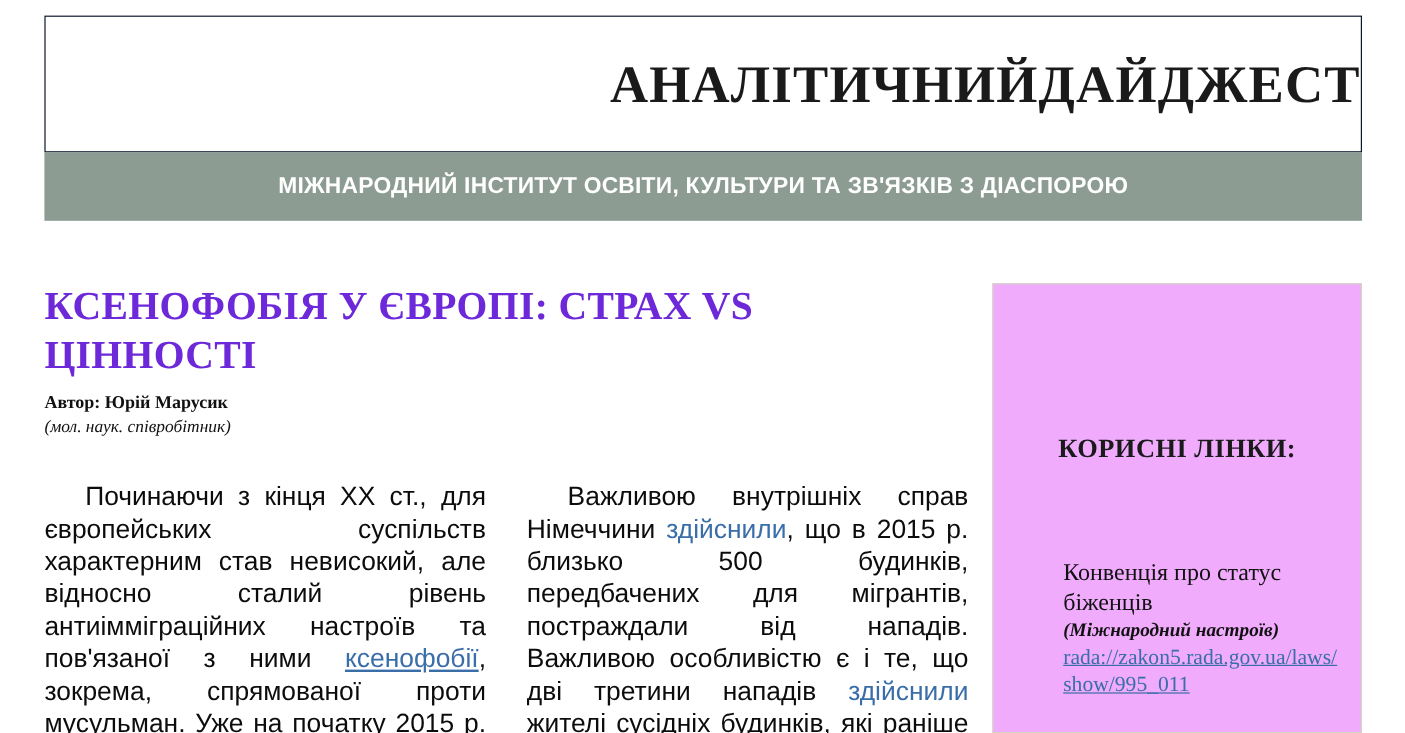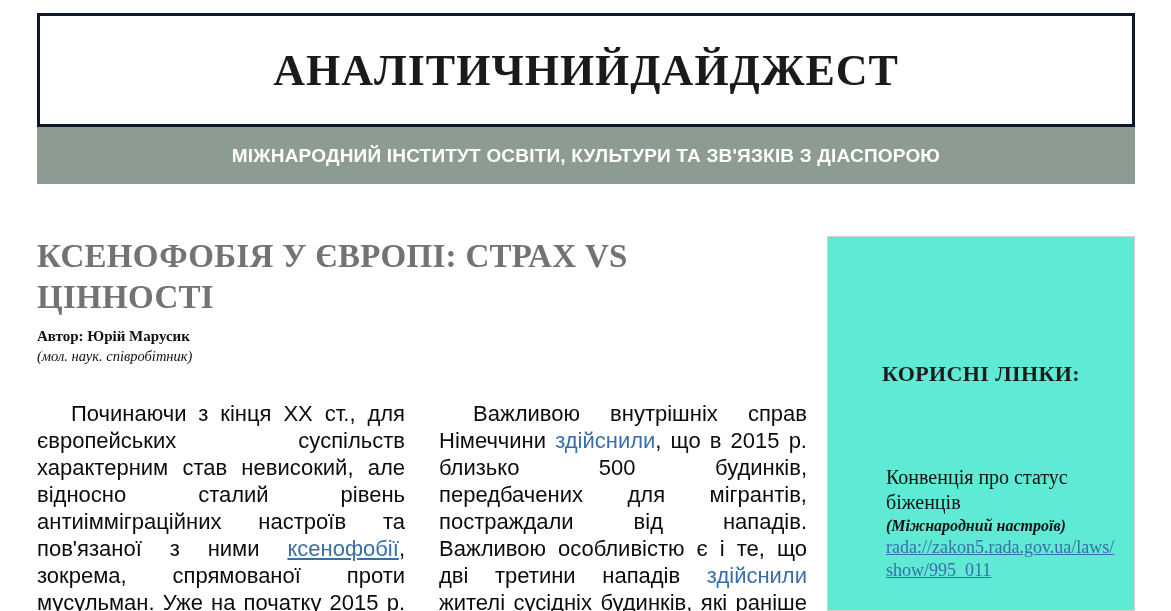--- a/index.html
+++ b/index.html
@@ -21,25 +21,25 @@
     background: #ffffff;
   }
   
   .masthead {
     position: absolute;
     left: 37px;
     top: 13px;
     width: 1098px;
     height: 114px;
     background: #ffffff;
-    border: 3px solid #0f172a;
+    border: 1px solid #0f172a;
     box-sizing: border-box;
     display: flex;
     align-items: center;
-    justify-content: center;
+    justify-content: flex-end;
   }
   .masthead-title {
     font-family: "Liberation Serif", serif;
     font-size: 44px;
     font-weight: bold;
     letter-spacing: 1px;
     color: #1a1a1a;
     text-align: center;
     white-space: nowrap;
   }
@@ -67,21 +67,21 @@
   .article {
     position: absolute;
     left: 37px;
     top: 236px;
     width: 770px;
   }
   .article-title {
     font-family: "Liberation Serif", serif;
     font-size: 33px;
     line-height: 41px;
-    color: #737373;
+    color: #6d28d9;
     margin: 0 0 2px 0;
     letter-spacing: 0.3px;
   }
   .byline {
     font-family: "Liberation Serif", serif;
     font-weight: bold;
     font-size: 15px;
     line-height: 20px;
     color: #111;
     margin-top: 8px;
@@ -124,21 +124,21 @@
     color: #3a6ea8;
     text-decoration: none;
   }
   
   .sidebar {
     position: absolute;
     left: 827px;
     top: 236px;
     width: 308px;
     height: 375px;
-    background: #5eead4;
+    background: #f0abfc;
     border: 1px solid #d3d4c6;
     box-sizing: border-box;
   }
   .sidebar-title {
     font-family: "Liberation Serif", serif;
     font-size: 22px;
     font-weight: bold;
     color: #1a1a1a;
     text-align: center;
     margin-top: 124px;

